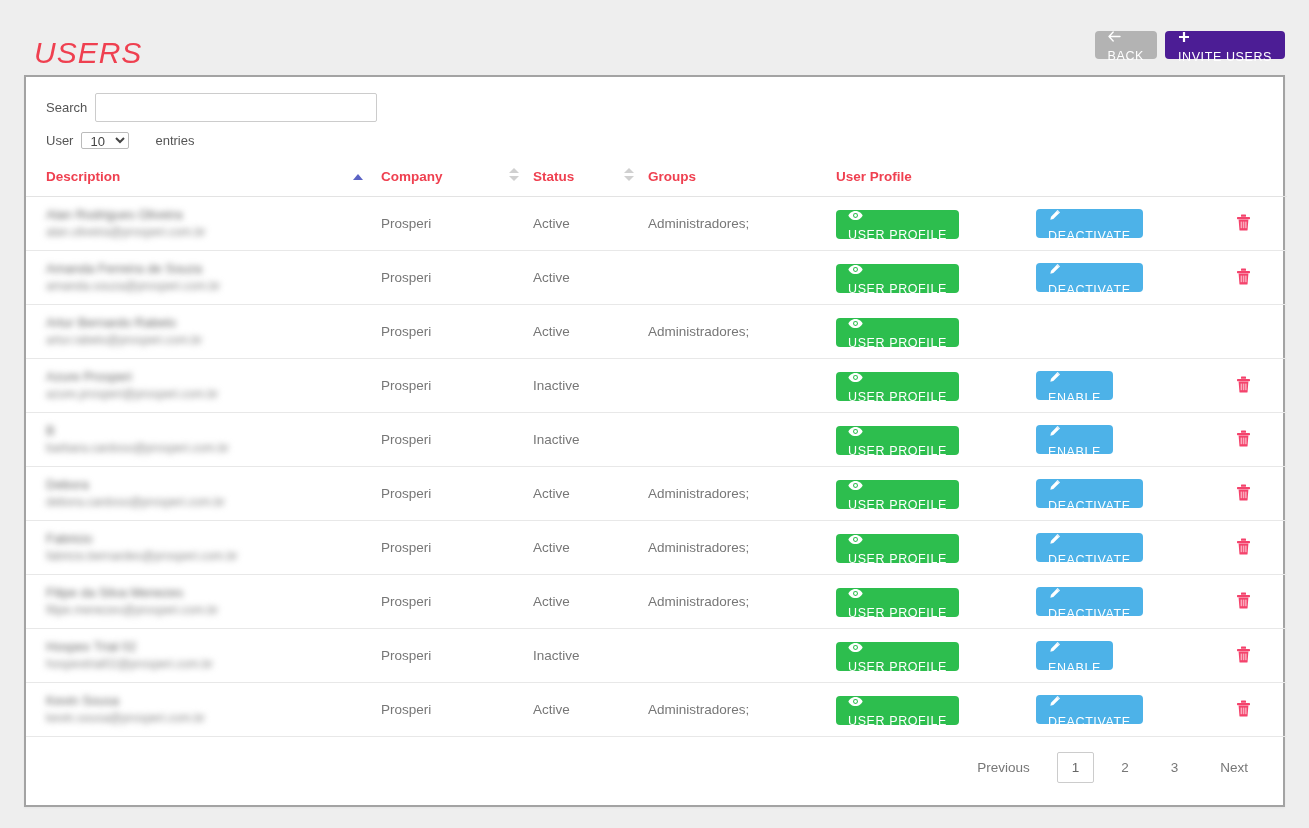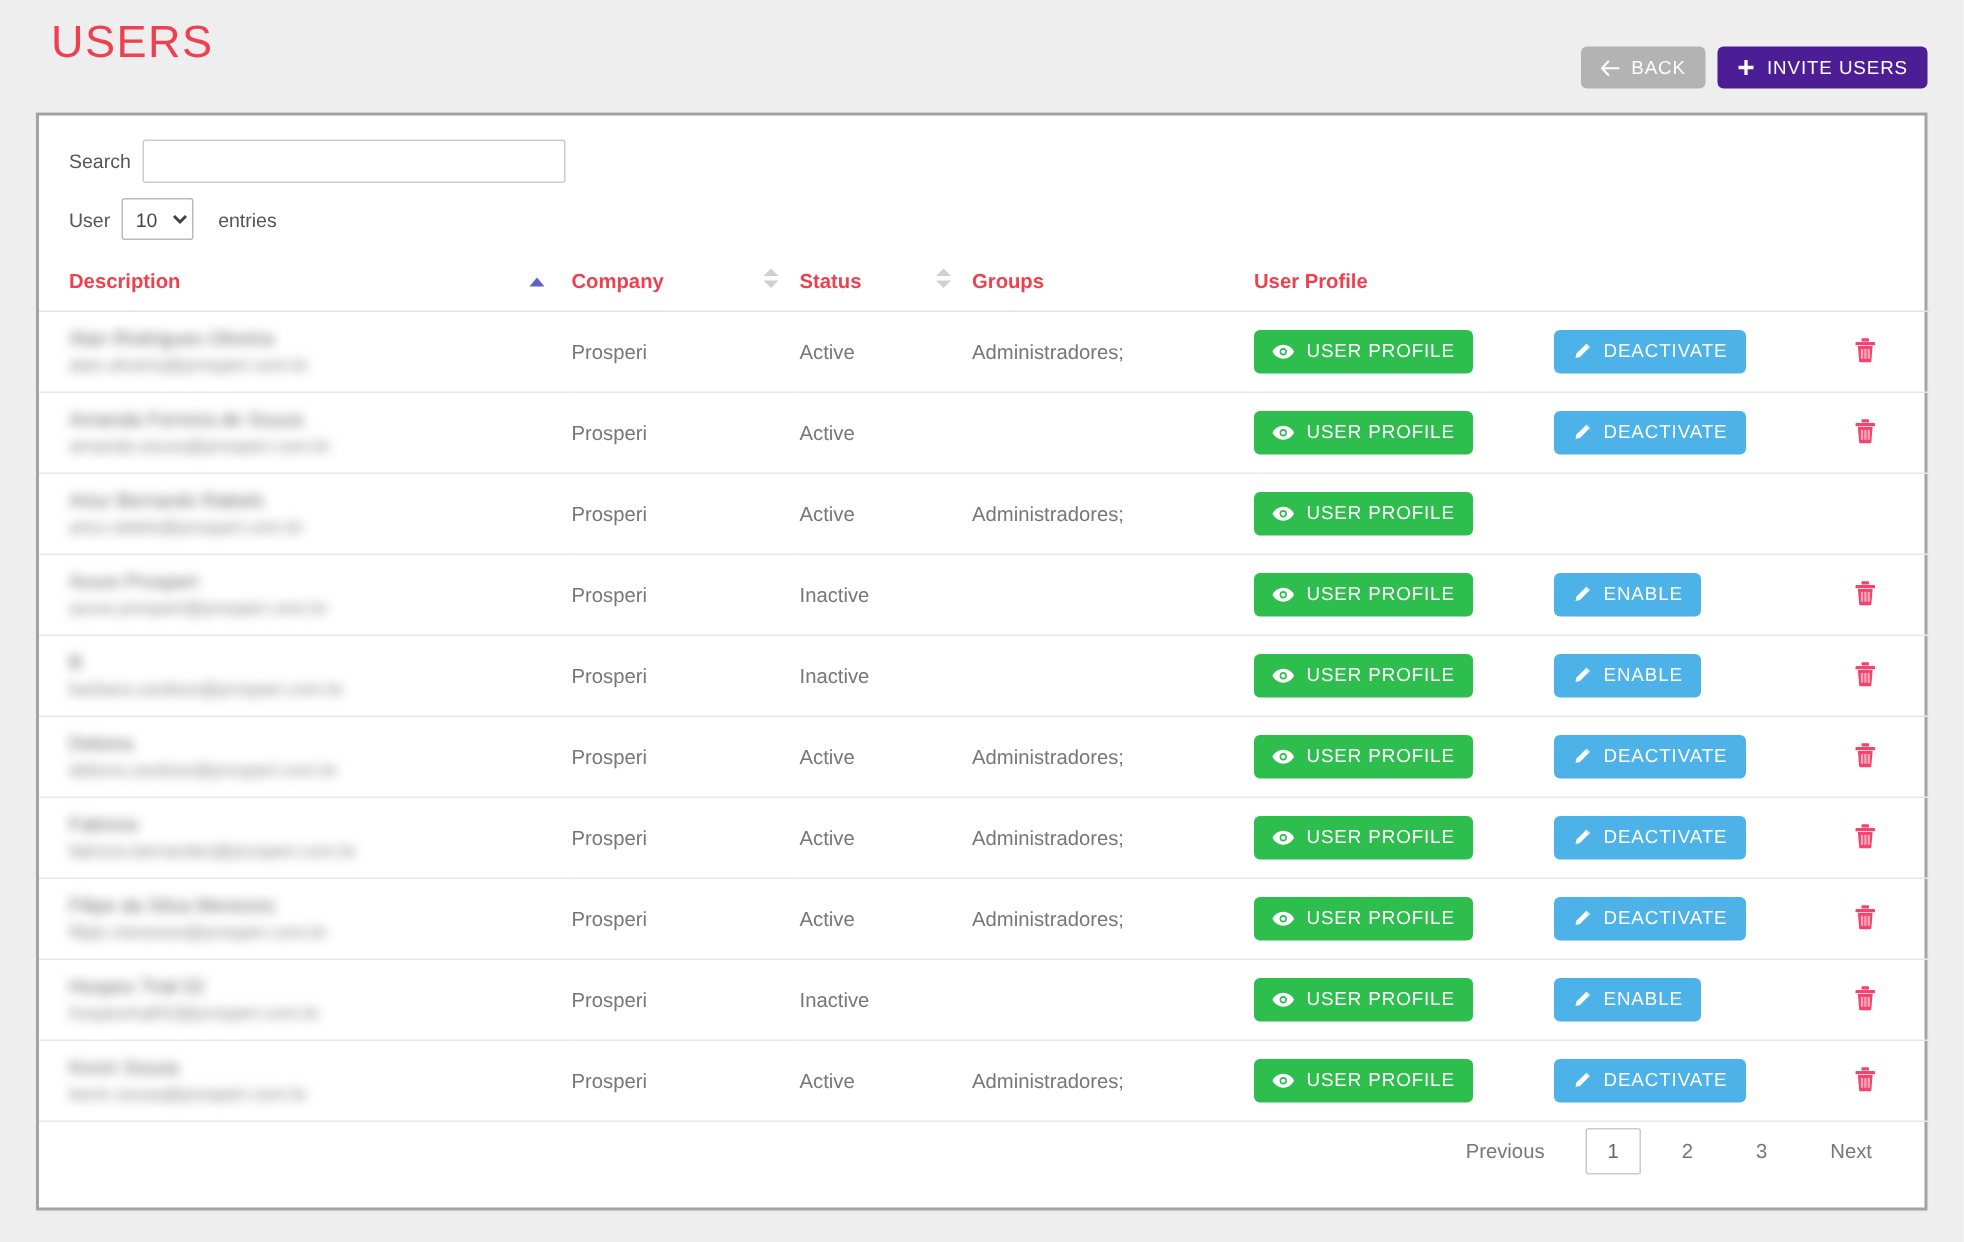--- a/index.html
+++ b/index.html
@@ -14,51 +14,53 @@
 
   
   .page-header {
     position: relative;
     height: 75px;
     padding: 0 24px;
   }
   .page-title {
     position: absolute;
     left: 34px;
-    top: 12px;
+    top: 36px;
     font-size: 30px;
     font-weight: 400;
     color: #ef4050;
     letter-spacing: 1px;
     margin: 0;
+    font-style: italic;
   }
   .header-actions {
     position: absolute;
     right: 24px;
     top: 31px;
     display: flex;
     gap: 8px;
     align-items: center;
   }
   .btn {
     display: inline-flex;
-    align-items: center;
+    align-items: flex-start;
     gap: 8px;
     border: none;
     border-radius: 4px;
     color: #ffffff;
     font-size: 12.5px;
     font-weight: 400;
     letter-spacing: 0.6px;
     cursor: pointer;
     padding: 0 13px;
     height: 28px;
     line-height: 1;
     font-family: "Liberation Sans", sans-serif;
     white-space: nowrap;
+    flex-direction: column;
   }
   .btn-back { background: #b3b3b3; }
   .btn-invite { background: #4c1d95; }
 
   .ic { display: inline-block; flex: none; line-height: 0; }
 
   
   .card {
     position: absolute;
     left: 24px;
@@ -85,30 +87,30 @@
     border: 1px solid #cccccc;
     border-radius: 2px;
     padding: 0 6px;
     font-size: 13px;
     font-family: "Liberation Sans", sans-serif;
     color: #444;
     outline: none;
     background: #fff;
   }
   .entries-select {
-    height: 28px;
+    height: 17px;
     width: 48px;
     border: 1px solid #bbbbbb;
     border-radius: 2px;
     font-size: 13px;
     font-family: "Liberation Sans", sans-serif;
     color: #444;
     background: #ffffff;
     padding-left: 4px;
-    margin-right: 16px;
+    margin-right: 26px;
   }
 
   
   table.users {
     width: 100%;
     border-collapse: collapse;
     table-layout: fixed;
   }
   table.users thead th {
     text-align: left;

